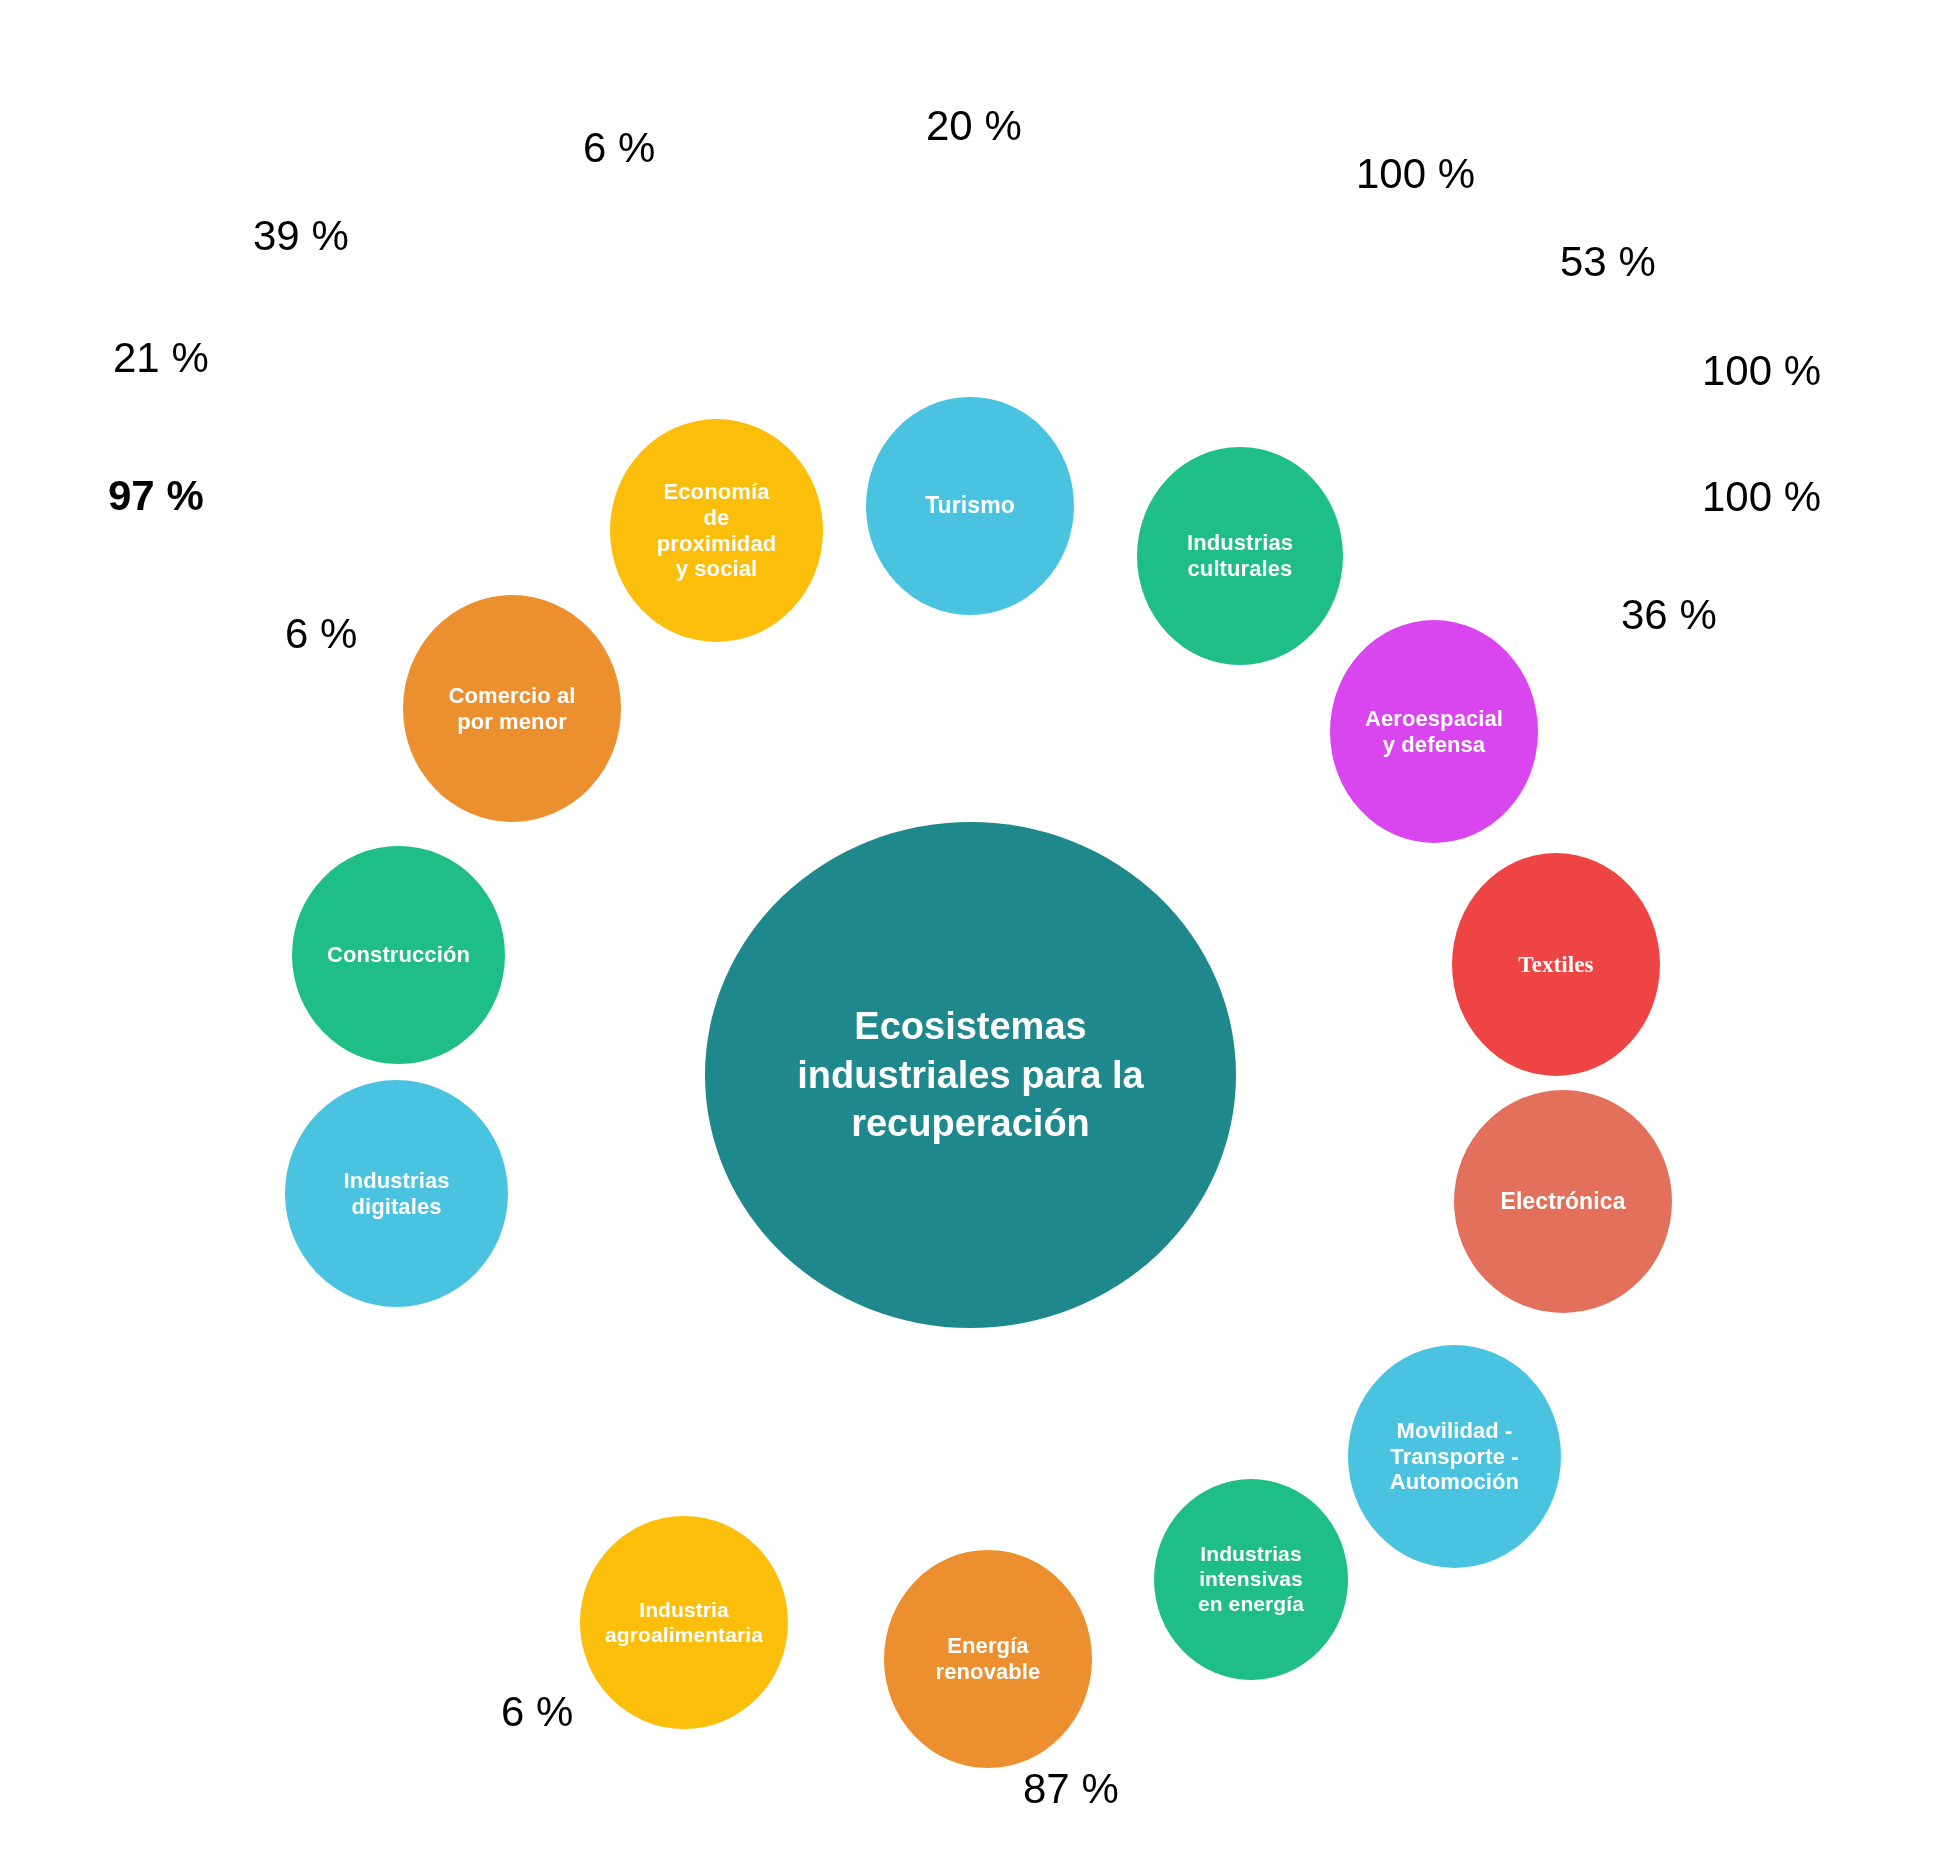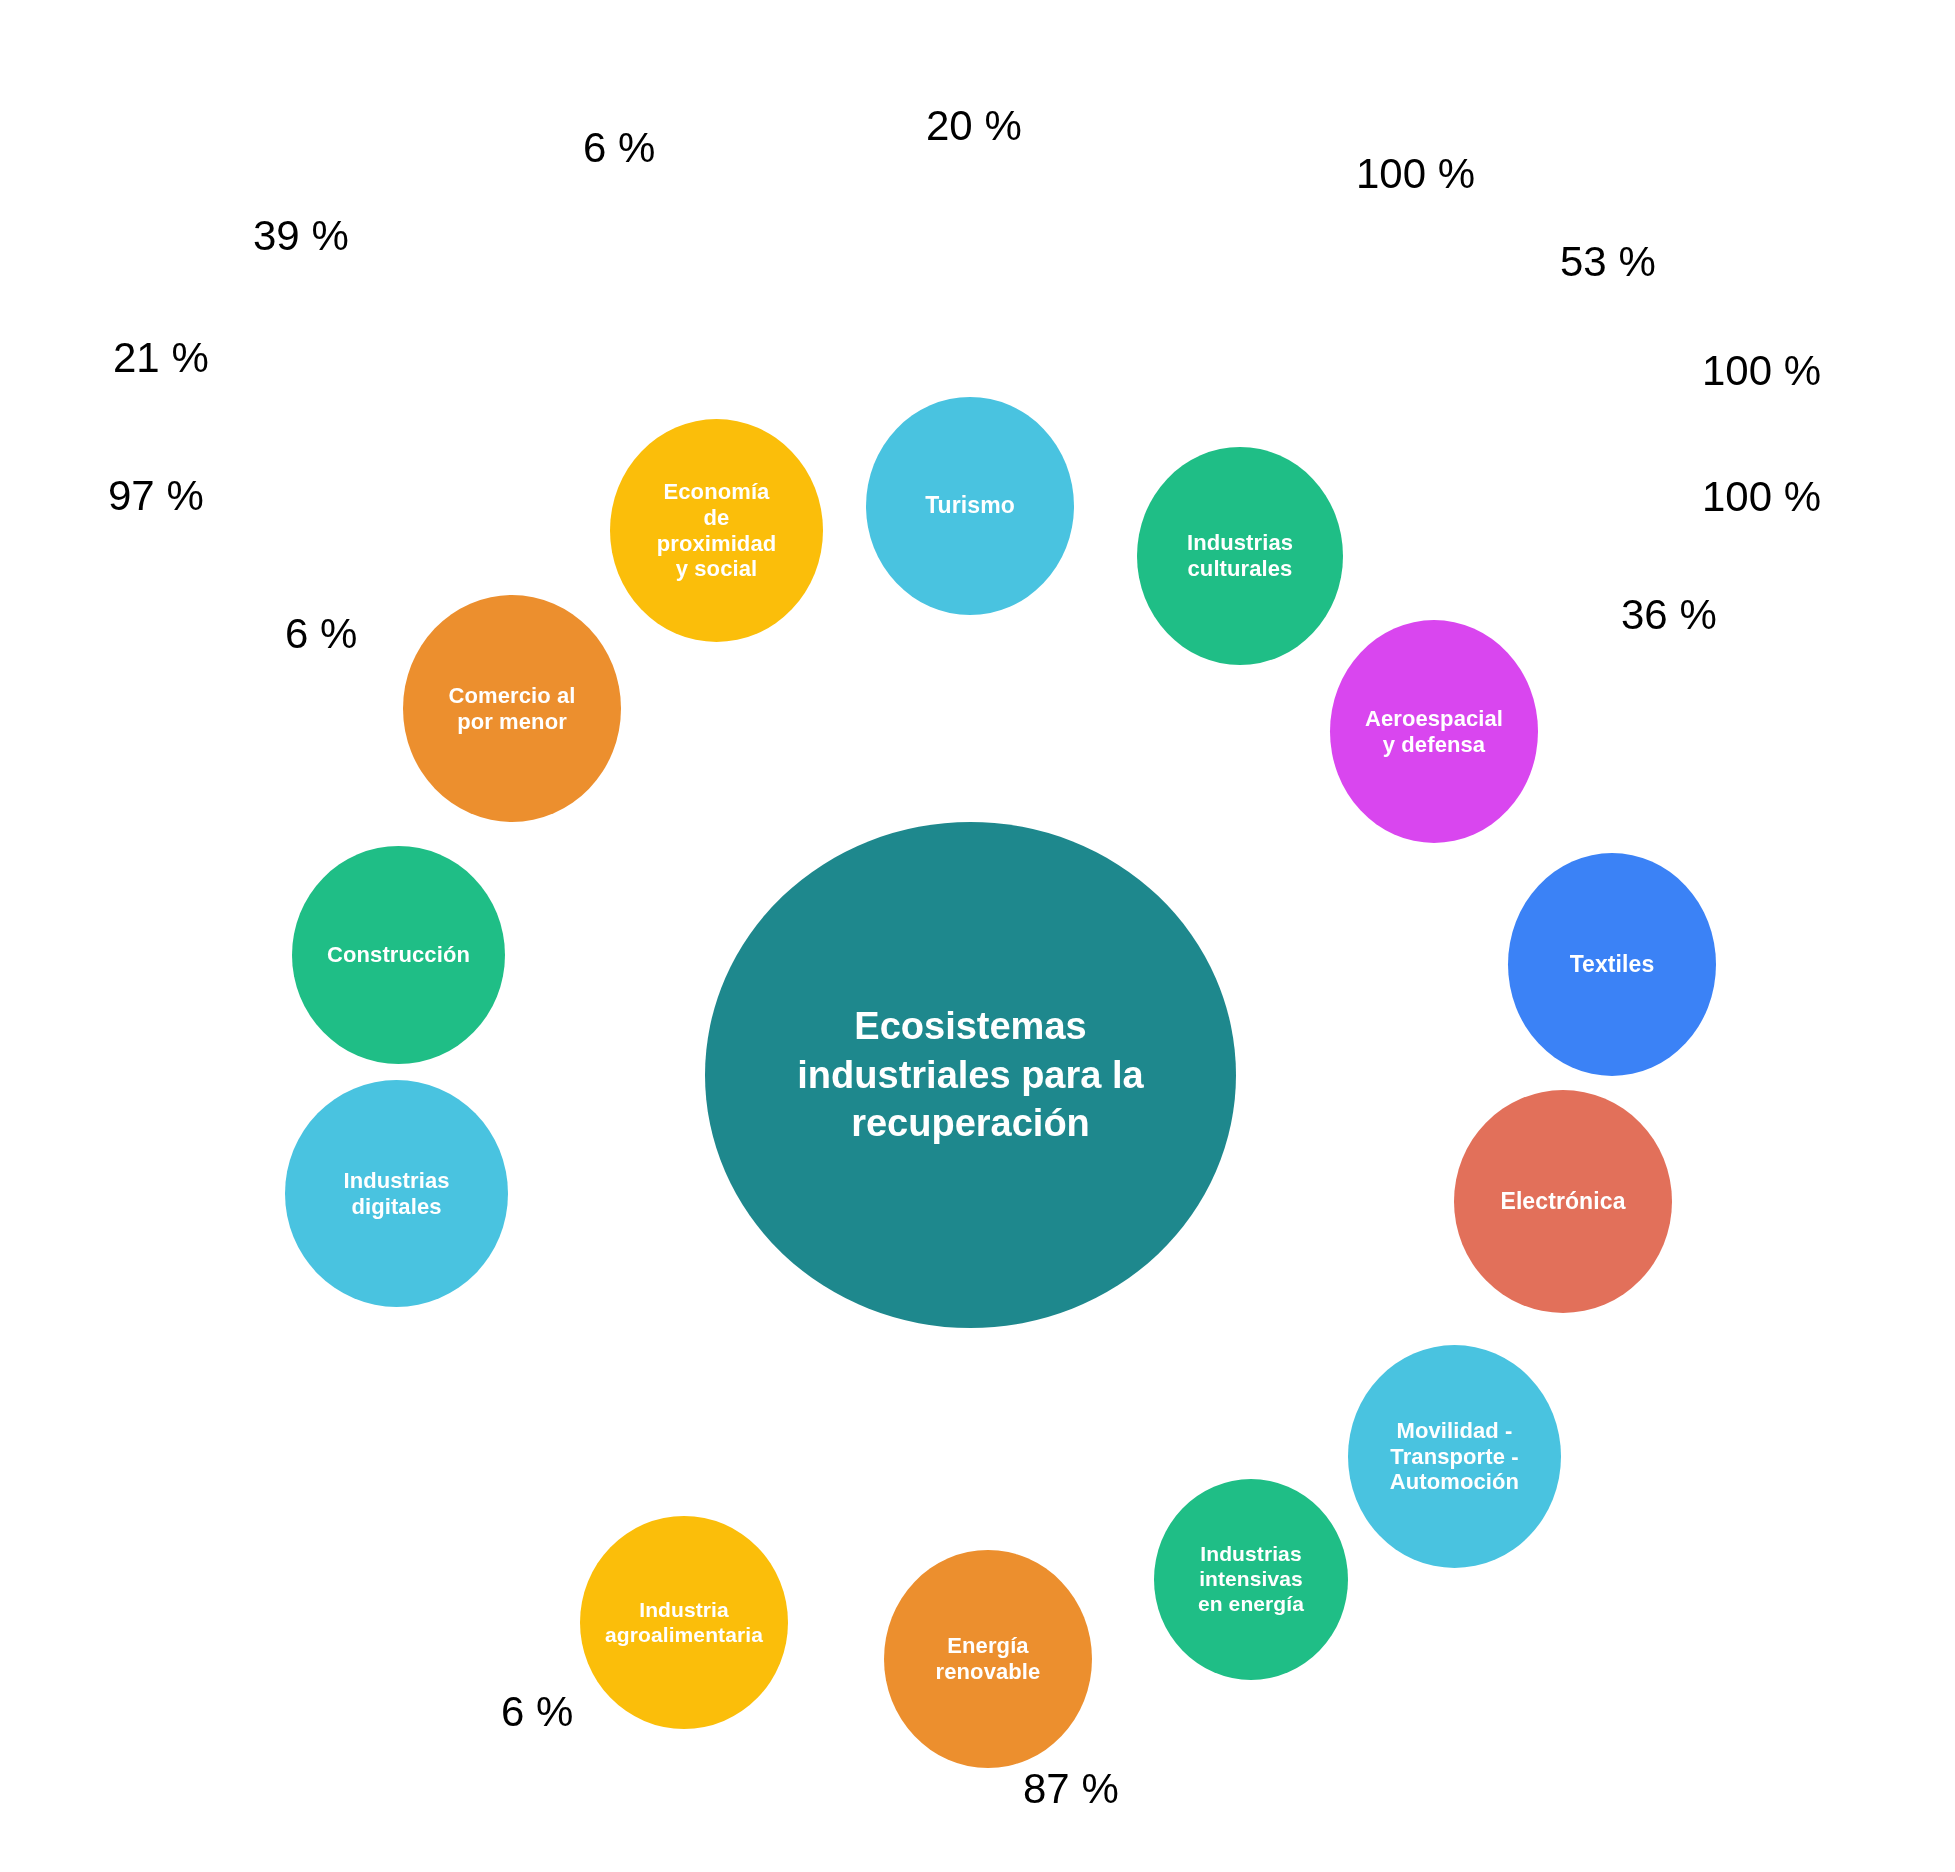--- a/index.html
+++ b/index.html
@@ -72,21 +72,21 @@
   <div class="pct" style="left:253px; top:212px;">39 %</div>
 
   <div class="pct" style="left:1560px; top:238px;">53 %</div>
 
   <div class="pct" style="left:113px; top:334px;">21 %</div>
 
   <div class="pct" style="left:1702px; top:347px;">100 %</div>
 
   <div class="pct" style="left:1702px; top:473px;">100 %</div>
 
-  <div class="pct" style="left:108px; top:472px;">97 %</div>
+  <div class="pct" style="left:108px; top:472px;font-weight:bold;">97 %</div>
 
   <div class="pct" style="left:1621px; top:591px;">36 %</div>
 
   <div class="pct" style="left:285px; top:610px;">6 %</div>
 
   <div class="pct" style="left:1375px; top:669px;">88 %</div>
 
   <div class="pct" style="left:501px; top:1688px;">6 %</div>
 
   <div class="pct" style="left:1023px; top:1765px;">87 %</div>
@@ -114,21 +114,21 @@
 
   <div class="bubble" style="left:1330px; top:620px; width:208px; height:223px; background:#d946ef;">
     <span class="label" style="font-size:22px;">Aeroespacial
 y defensa</span>
   </div>
 
   <div class="bubble" style="left:292px; top:846px; width:213px; height:218px; background:#1FBE86;">
     <span class="label" style="font-size:22px;">Construcción</span>
   </div>
 
-  <div class="bubble" style="left:1508px; top:853px; width:208px; height:223px; background:#3b82f6;">
+  <div class="bubble" style="left:1452px; top:853px; width:208px; height:223px; background:#ef4444;font-family:Liberation Serif, serif;">
     <span class="label" style="font-size:23px;">Textiles</span>
   </div>
 
   <div class="bubble" style="left:285px; top:1080px; width:223px; height:227px; background:#49C3E0;">
     <span class="label" style="font-size:22px;">Industrias
 digitales</span>
   </div>
 
   <div class="bubble" style="left:1454px; top:1090px; width:218px; height:223px; background:#E2705A;">
     <span class="label" style="font-size:23px;">Electrónica</span>

